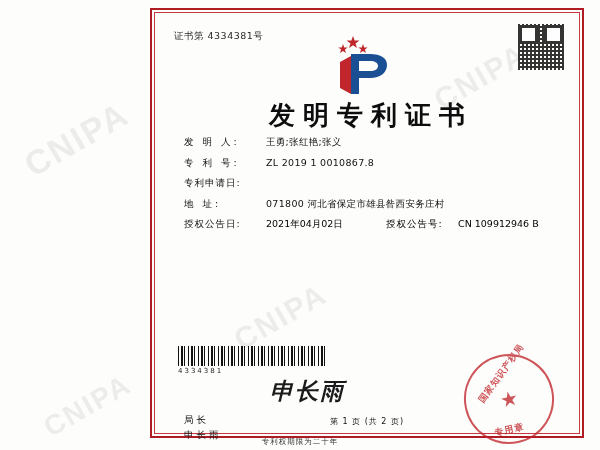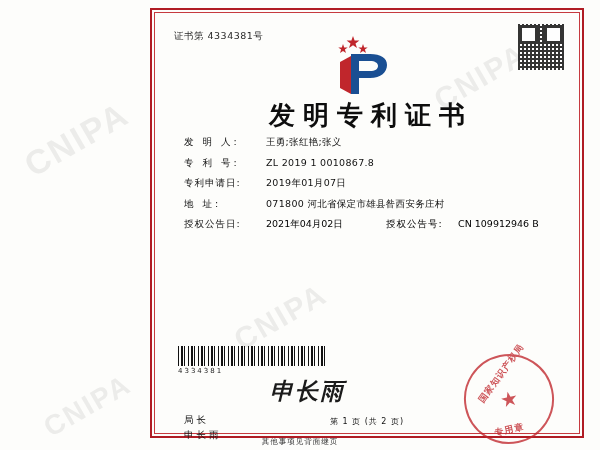--- a/index.html
+++ b/index.html
@@ -308,21 +308,20 @@
       <div class="field-row">
         <div class="f-label">发 明 人:</div>
         <div class="f-value">王勇;张红艳;张义</div>
       </div>
       <div class="field-row">
         <div class="f-label">专 利 号:</div>
         <div class="f-value">ZL 2019 1 0010867.8</div>
       </div>
       <div class="field-row">
         <div class="f-label wide">专利申请日:</div>
-        <div class="f-value">2019年01月07日</div>
       </div>
       <div class="field-row">
         <div class="f-label">地        址:</div>
         <div class="f-value">071800 河北省保定市雄县昝西安务庄村</div>
       </div>
       <div class="row-split">
         <div class="f-label wide">授权公告日:</div>
         <div style="flex:0 0 120px;">2021年04月02日</div>
         <div class="seg2-label">授权公告号:</div>
         <div style="flex:1;">CN 109912946 B</div>
@@ -343,14 +342,14 @@
       <div class="star">★</div>
       <div class="seal-text">
         <div class="st" style="left:6px; top:10px; transform:rotate(-42deg);">国家知识产权局</div>
         <div class="st" style="left:22px; bottom:6px;">专用章</div>
       </div>
     </div>
 
     <div class="page-num">第 1 页 (共 2 页)</div>
   </div>
 
-  <div class="footnote">其他事项见背面继页</div>
+  <div class="footnote">专利权期限为二十年</div>
 </div>
 
 </body></html>

